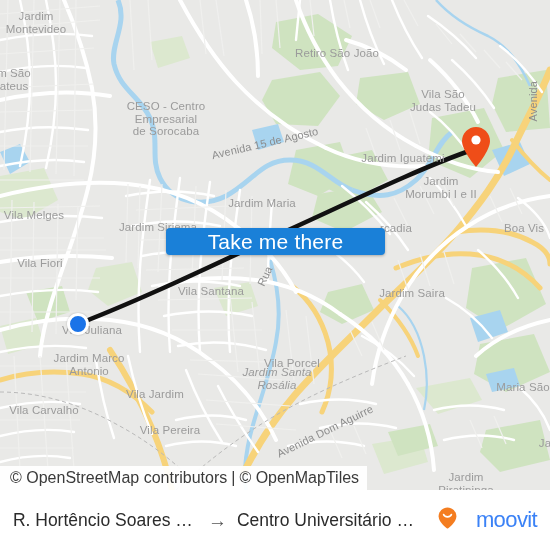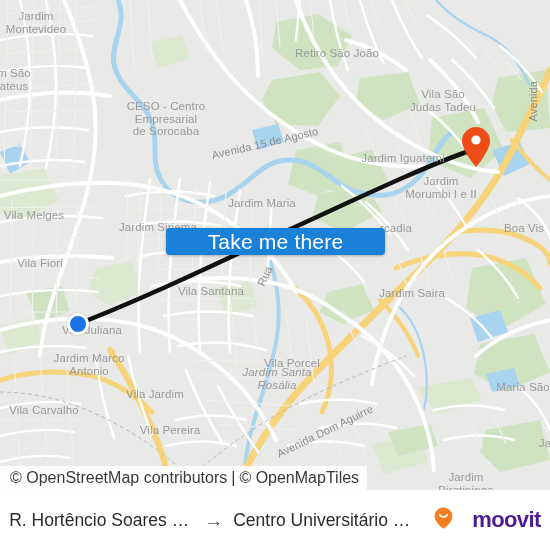--- a/index.html
+++ b/index.html
@@ -117,22 +117,22 @@
     align-items: center;
   }
   #moovit-logo {
     display: flex;
     align-items: center;
     gap: 1px;
     margin-left: 6px;
   }
   #moovit-wordmark {
     font-size: 22px;
-    font-weight: bold;
-    color: #4c1d95;
+    font-weight: normal;
+    color: #3b82f6;
     letter-spacing: -0.6px;
     margin-left: 18px;
   }
 </style>
 </head>
 <body>
 
 <div id="app">
 
   <div id="map-area">

